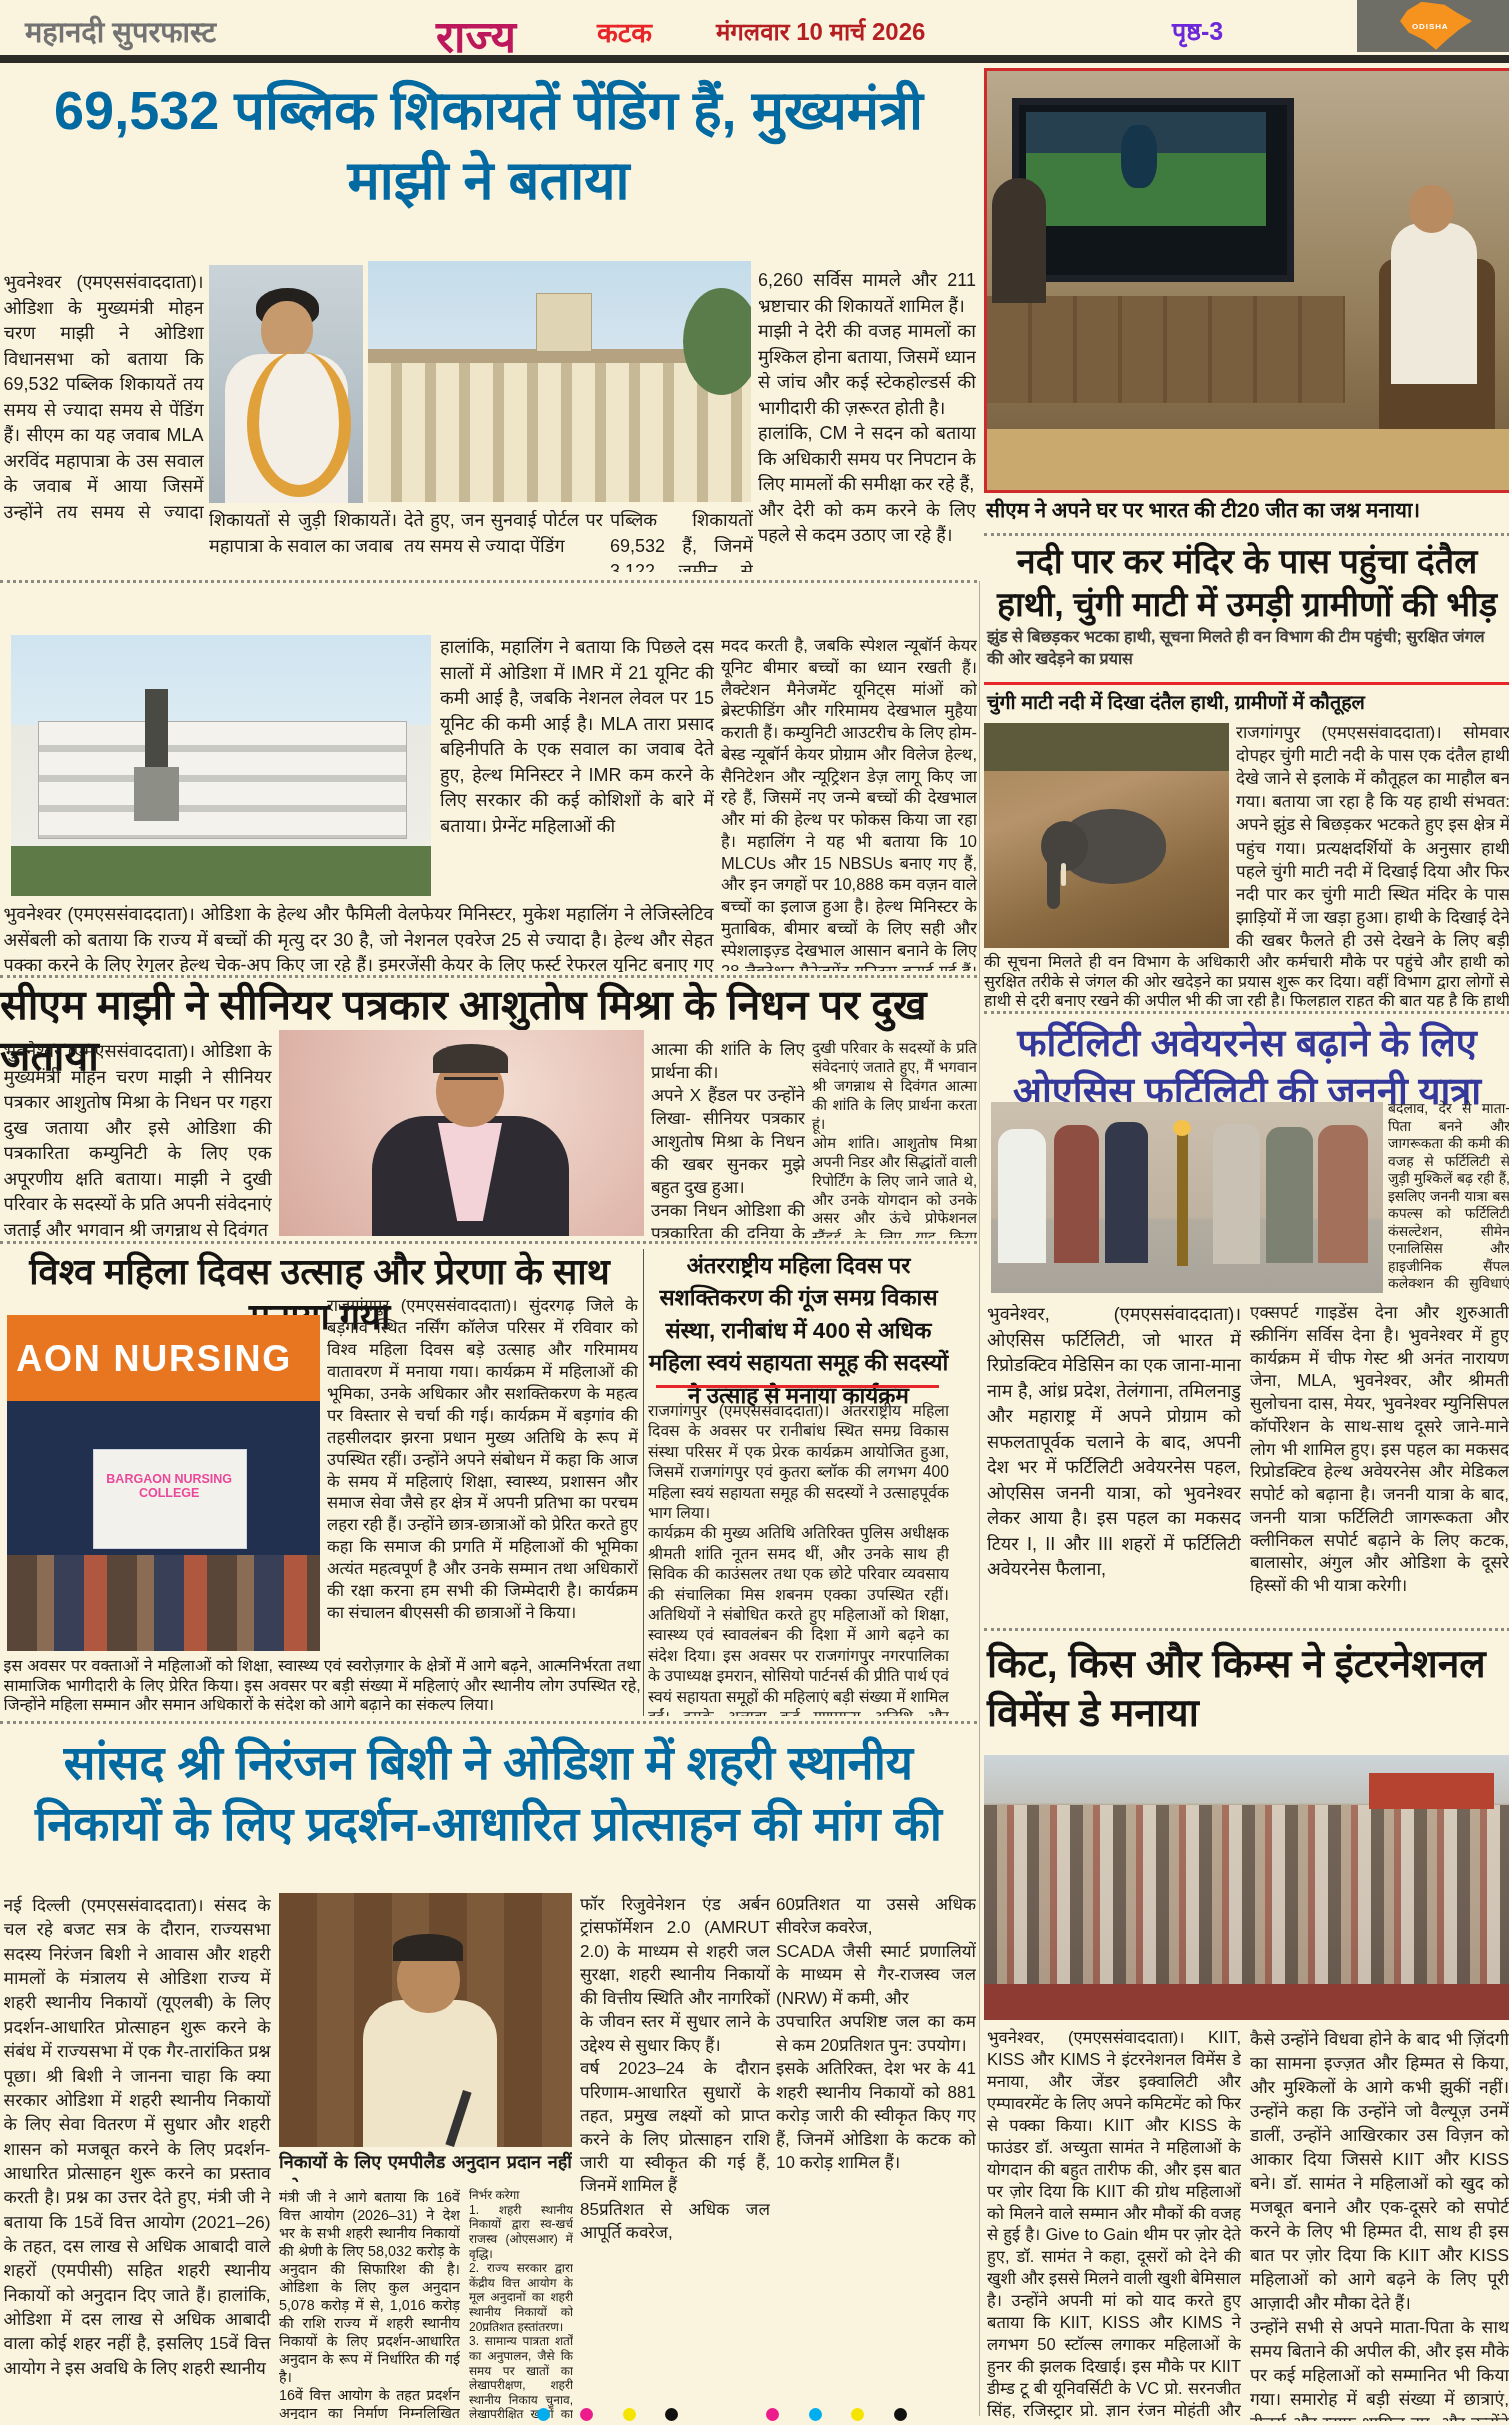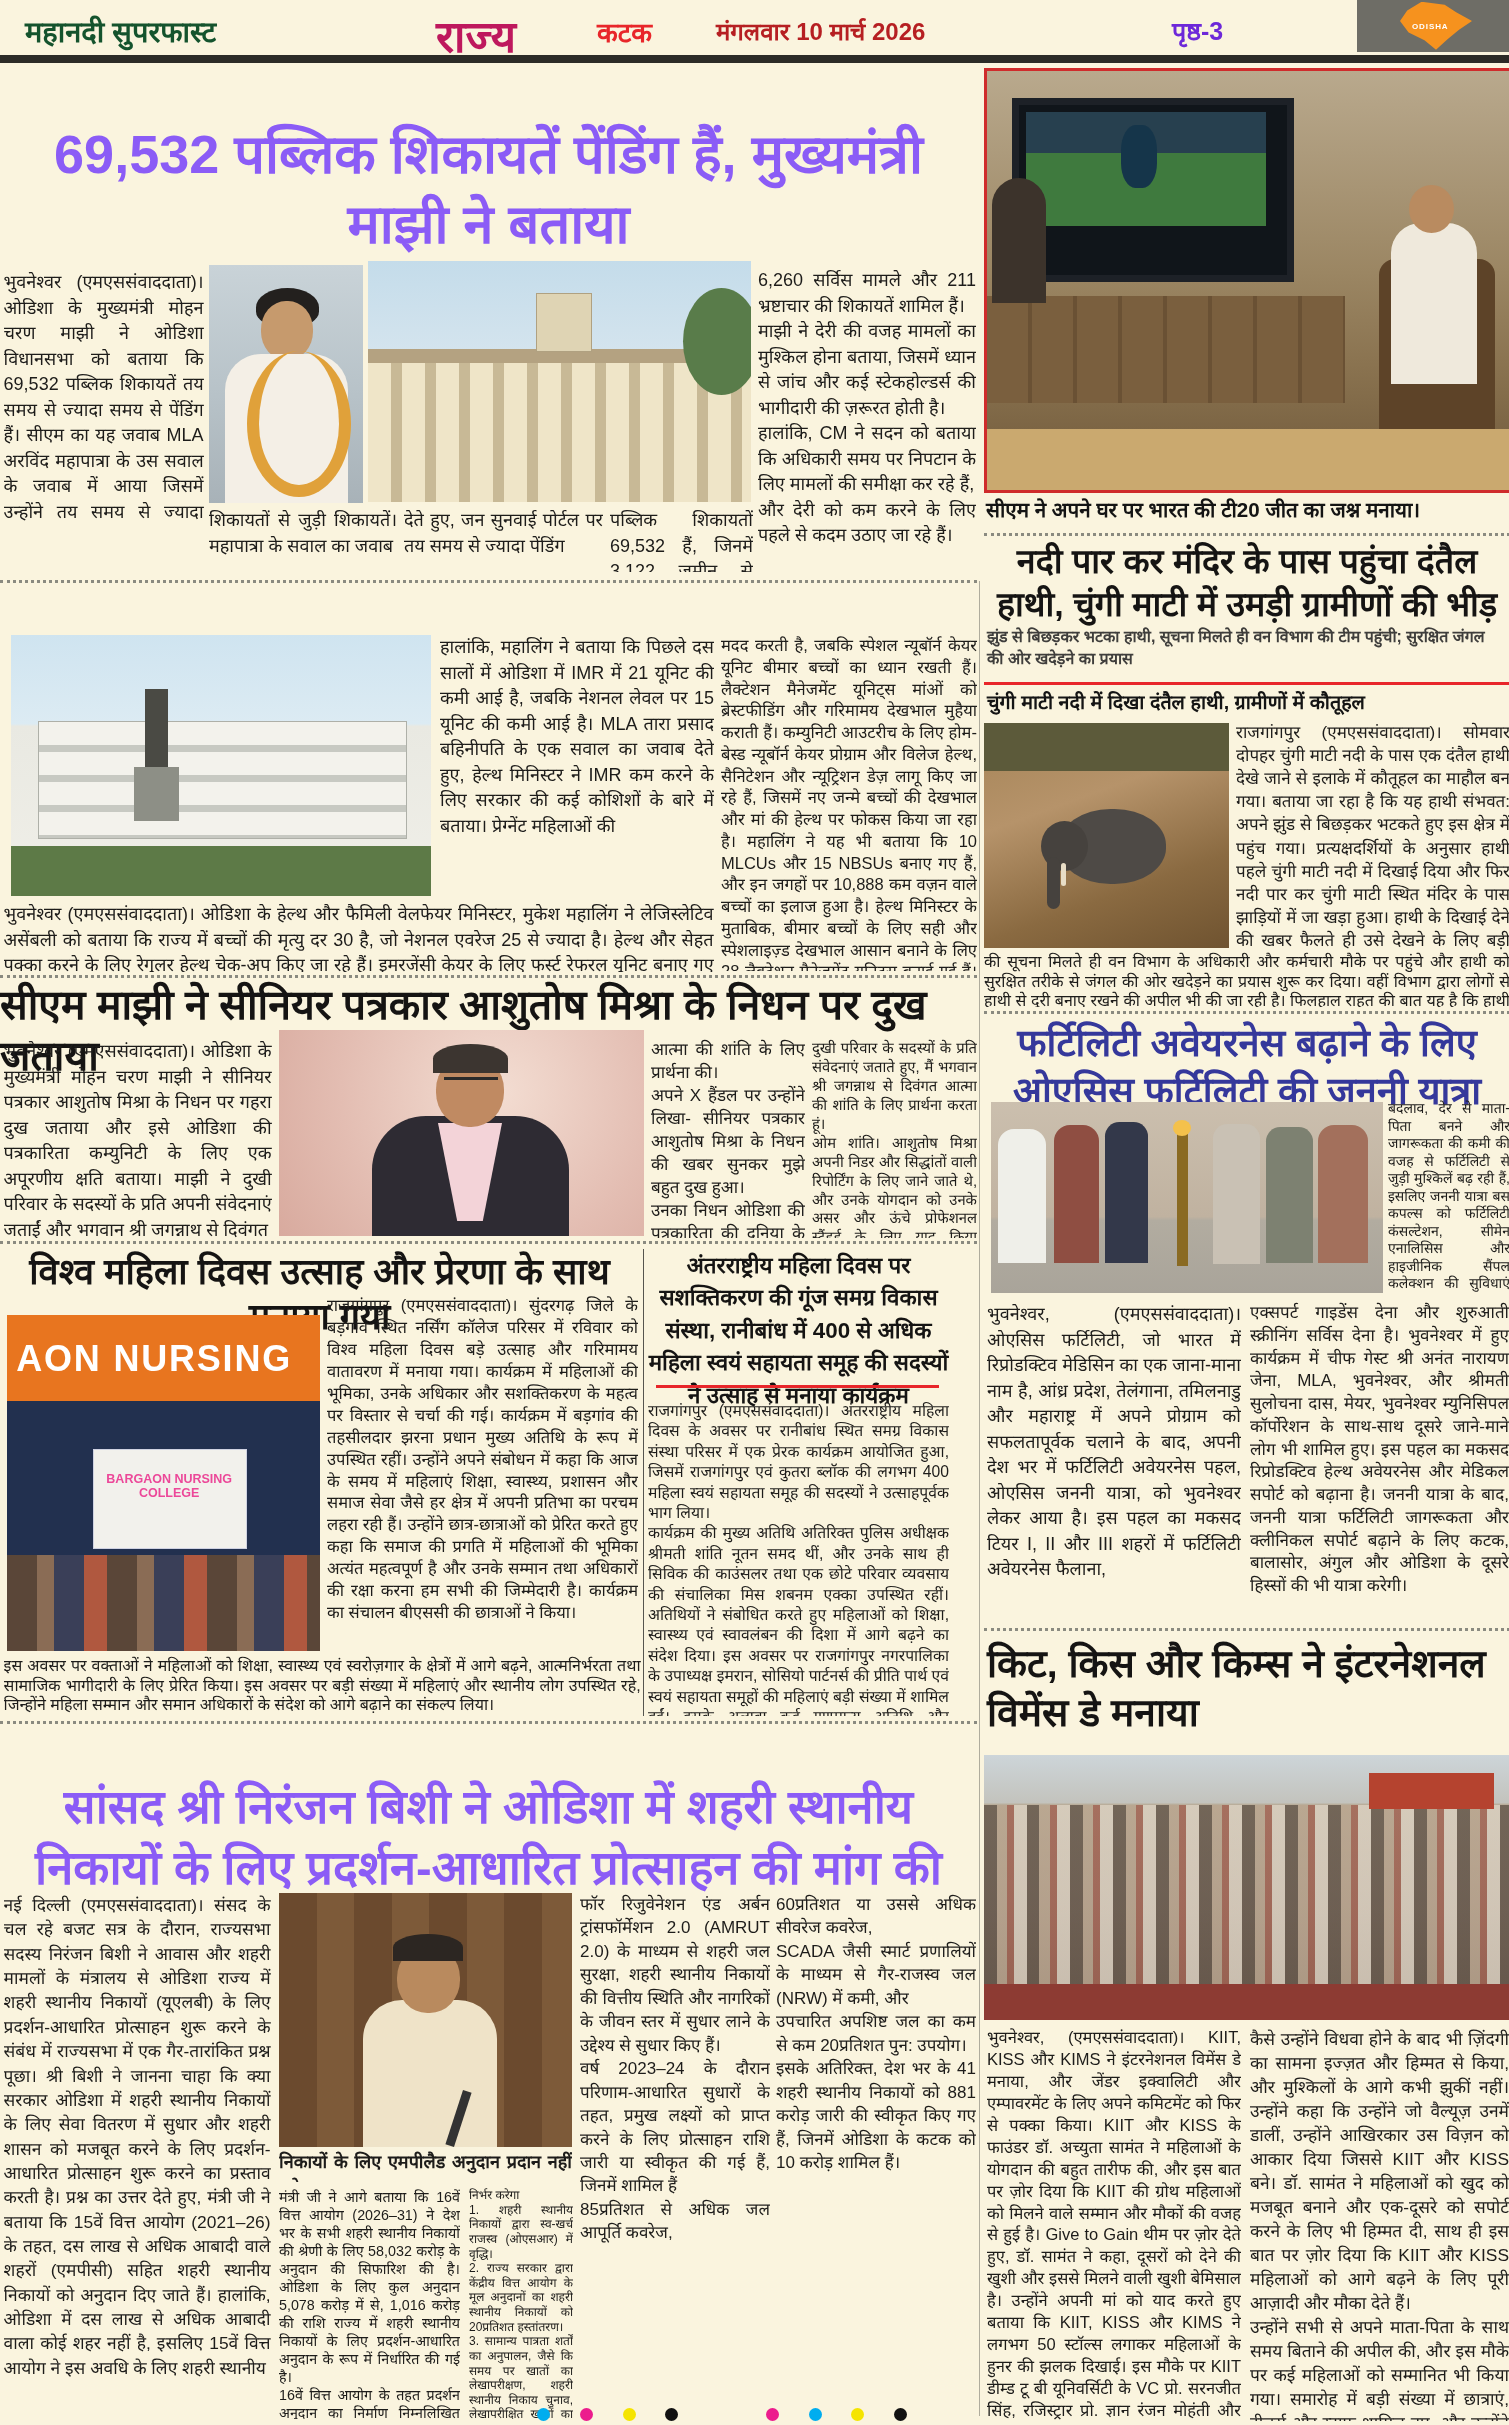--- a/index.html
+++ b/index.html
@@ -1,41 +1,41 @@
 <!DOCTYPE html>
 <html style="font-size:14.3px"><head>
 <meta charset="utf-8">
 <style>
   html,body{margin:0;padding:0;}
   body{font-family:"Liberation Sans","DejaVu Sans",sans-serif;}
   #page{position:relative;width:1510px;height:2426px;background:#faf4de;overflow:hidden;}
   .abs{position:absolute;}
   .bt{font-size:18px;line-height:1.42;text-align:justify;color:#1d1c1a;white-space:pre-line;}
-  .hl-red{color:#8b5cf6;font-weight:bold;text-align:center;line-height:1.3;margin-top:44px;}
+  .hl-red{color:#0369a1;font-weight:bold;text-align:center;line-height:1.3;}
   .hl-blue{color:#35389b;font-weight:bold;text-align:center;line-height:1.25;}
   .hl-black{color:#151413;font-weight:bold;text-align:center;line-height:1.25;}
   .subhead{color:#3f3e3c;font-weight:bold;line-height:1.35;}
   .cap{font-weight:bold;color:#141414;line-height:1.3;}
   .dotted{border-top:3.6px dotted #8a8a80;height:0;}
   .vline{width:0.9px;background:#55544e;}
   .redrule{height:2.7px;background:#e8262a;}
   .ph{position:absolute;overflow:hidden;background:#cfc8b6;}
   .ph *{position:absolute;}
   
   #hdr{display:flex;align-items:center;color:#e8262a;}
   
   .dot{width:13.4px;height:13.4px;border-radius:50%;position:absolute;}
 </style>
 </head>
 <body>
 
 <div id="page">
 
   <div class="abs" id="hdr" style="left:0;top:0;width:1510px;height:55px;">
-    <div class="abs" style="left:25px;top:10.7px;font-size:29px;font-weight:bold;color:#14532d;">महानदी सुपरफास्ट</div>
+    <div class="abs" style="left:25px;top:10.7px;font-size:29px;font-weight:bold;color:#737373;">महानदी सुपरफास्ट</div>
     <div class="abs" style="left:436px;top:5.4px;font-size:44px;font-weight:bold;color:#be185d;">राज्य</div>
     <div class="abs" style="left:597px;top:12.5px;font-size:27px;font-weight:bold;color:#e8262a;">कटक</div>
     <div class="abs" style="left:716px;top:14.3px;font-size:24px;font-weight:bold;color:#b61f22;">मंगलवार 10 मार्च 2026</div>
     <div class="abs" style="left:1172px;top:12.5px;font-size:25px;font-weight:bold;color:#6d28d9;">पृष्ठ-3</div>
 
     <div class="abs" style="left:1357px;top:0;width:153px;height:52px;background:#6e6d66;">
       <div class="abs" style="left:43px;top:1.8px;width:72px;height:48px;background:#f6921e;clip-path:polygon(30% 0,62% 6%,78% 22%,100% 40%,82% 58%,66% 78%,50% 100%,34% 80%,12% 64%,0 40%,10% 18%);"></div>
       <div class="abs" style="left:55px;top:21.5px;font-size:8px;color:#fff;font-weight:bold;letter-spacing:0.9px;">ODISHA</div>
     </div>
   </div>

